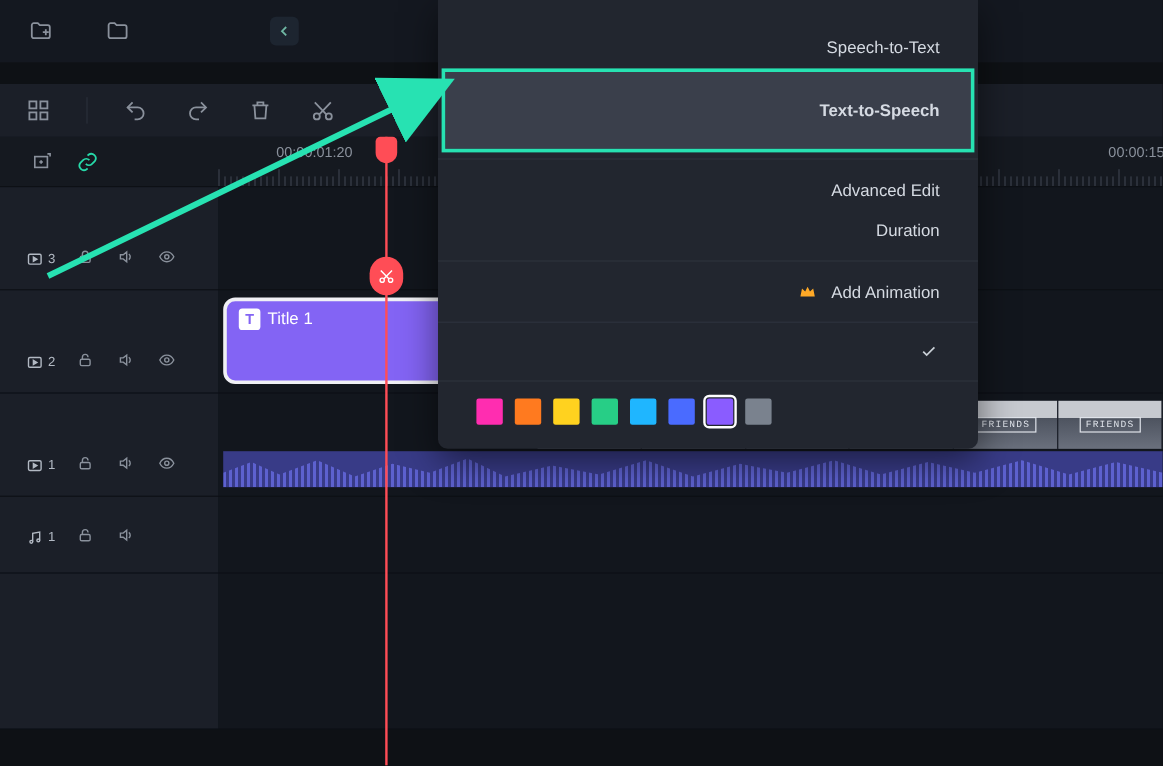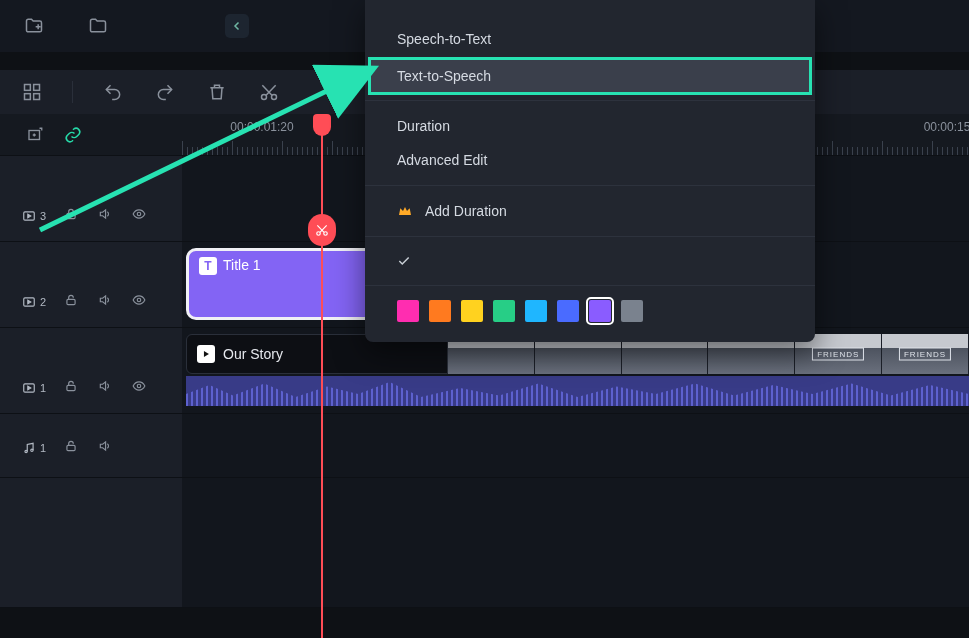--- a/index.html
+++ b/index.html
@@ -198,20 +198,21 @@
     right: 0;
     height: 40px;
     background: #2b2f38;
     display:flex;
   }
   .thumbs .th {
     flex:1;
     background: linear-gradient(to bottom, #c6c9cf 0%, #c6c9cf 35%, #4d535f 35%, #6a707d 100%);
     border-right: 1px solid #1b1f28;
     position:relative;
+    font-family:Liberation Mono, monospace;
   }
   .thumbs .th .label {
     position:absolute; top:50%; left:50%;
     transform: translate(-50%,-50%);
     font-size: 8px;
     letter-spacing: 1px;
     color: #dfe3ea;
     border: 1px solid #dfe3ea;
     padding: 1px 4px;
   }
@@ -272,27 +273,29 @@
     box-shadow: 0 10px 30px rgba(0,0,0,0.5);
   }
   .menu-item {
     padding: 9px 32px;
     font-size: 14px;
     color: #d5dae2;
     cursor: pointer;
     display: flex;
     align-items: center;
     gap: 12px;
+    justify-content: flex-end;
   }
   .menu-item.highlighted {
     background: #3a3f4b;
     outline: 3px solid #27e2b2;
     outline-offset: 0;
     margin: 4px 6px;
-    padding: 8px 26px;
+    padding: 24px 26px;
+    font-weight: bold;
   }
   .menu-sep { height: 1px; background: #2d323d; margin: 8px 0; }
   .menu-item .crown {
     color: #ffa927;
   }
   .menu-item .chk { color:#c9cfd6; width:16px;}
   .menu-item .rshort { margin-left:auto; font-size:13px; color:#9aa1ac;}
 
   .color-row {
     display: flex;
@@ -647,28 +650,20 @@
         </div>
       <div class="ic">
           <svg width="16" height="14" viewBox="0 0 24 24" fill="none" stroke="currentColor" stroke-width="2">
             <path d="M2 12s3.5-7 10-7 10 7 10 7-3.5 7-10 7S2 12 2 12z"></path>
             <circle cx="12" cy="12" r="3"></circle>
           </svg>
         </div>
     </div>
     <div class="track-lane">
       <div class="video-clip-row">
-        <div class="video-header-clip">
-          <div class="play-ic">
-            <svg width="10" height="10" viewBox="0 0 24 24" fill="currentColor">
-                <path d="M7 5v14l12-7z"></path>
-              </svg>
-          </div>
-          <span>Our Story</span>
-        </div>
         <div class="thumbs" id="thumbs">
             <div class="th"></div>
             <div class="th"></div>
             <div class="th"></div>
             <div class="th"></div>
             <div class="th">
               <div class="label">FRIENDS</div>
             </div>
             <div class="th">
               <div class="label">FRIENDS</div>
@@ -725,33 +720,33 @@
 <div class="context-menu">
   <div style="height:22px"></div>
   <div class="menu-item">
     <span>Speech-to-Text</span>
   </div>
   <div class="menu-item highlighted">
     <span>Text-to-Speech</span>
   </div>
   <div class="menu-sep"></div>
   <div class="menu-item">
+    <span>Advanced Edit</span>
+  </div>
+  <div class="menu-item">
     <span>Duration</span>
-  </div>
-  <div class="menu-item">
-    <span>Advanced Edit</span>
   </div>
   <div class="menu-sep"></div>
   <div class="menu-item">
     <span class="crown">
       <svg width="16" height="16" viewBox="0 0 24 24" fill="currentColor">
           <path d="M3 18h18l-2-10-4 4-3-6-3 6-4-4z"></path>
         </svg>
     </span>
-    <span>Add Duration</span>
+    <span>Add Animation</span>
   </div>
   <div class="menu-sep"></div>
   <div class="menu-item">
     <span class="chk">
       <svg width="14" height="14" viewBox="0 0 24 24" fill="none" stroke="currentColor" stroke-width="2.5">
           <path d="M4 12l5 5L20 6"></path>
         </svg>
     </span>
   </div>
   <div class="menu-sep"></div>

